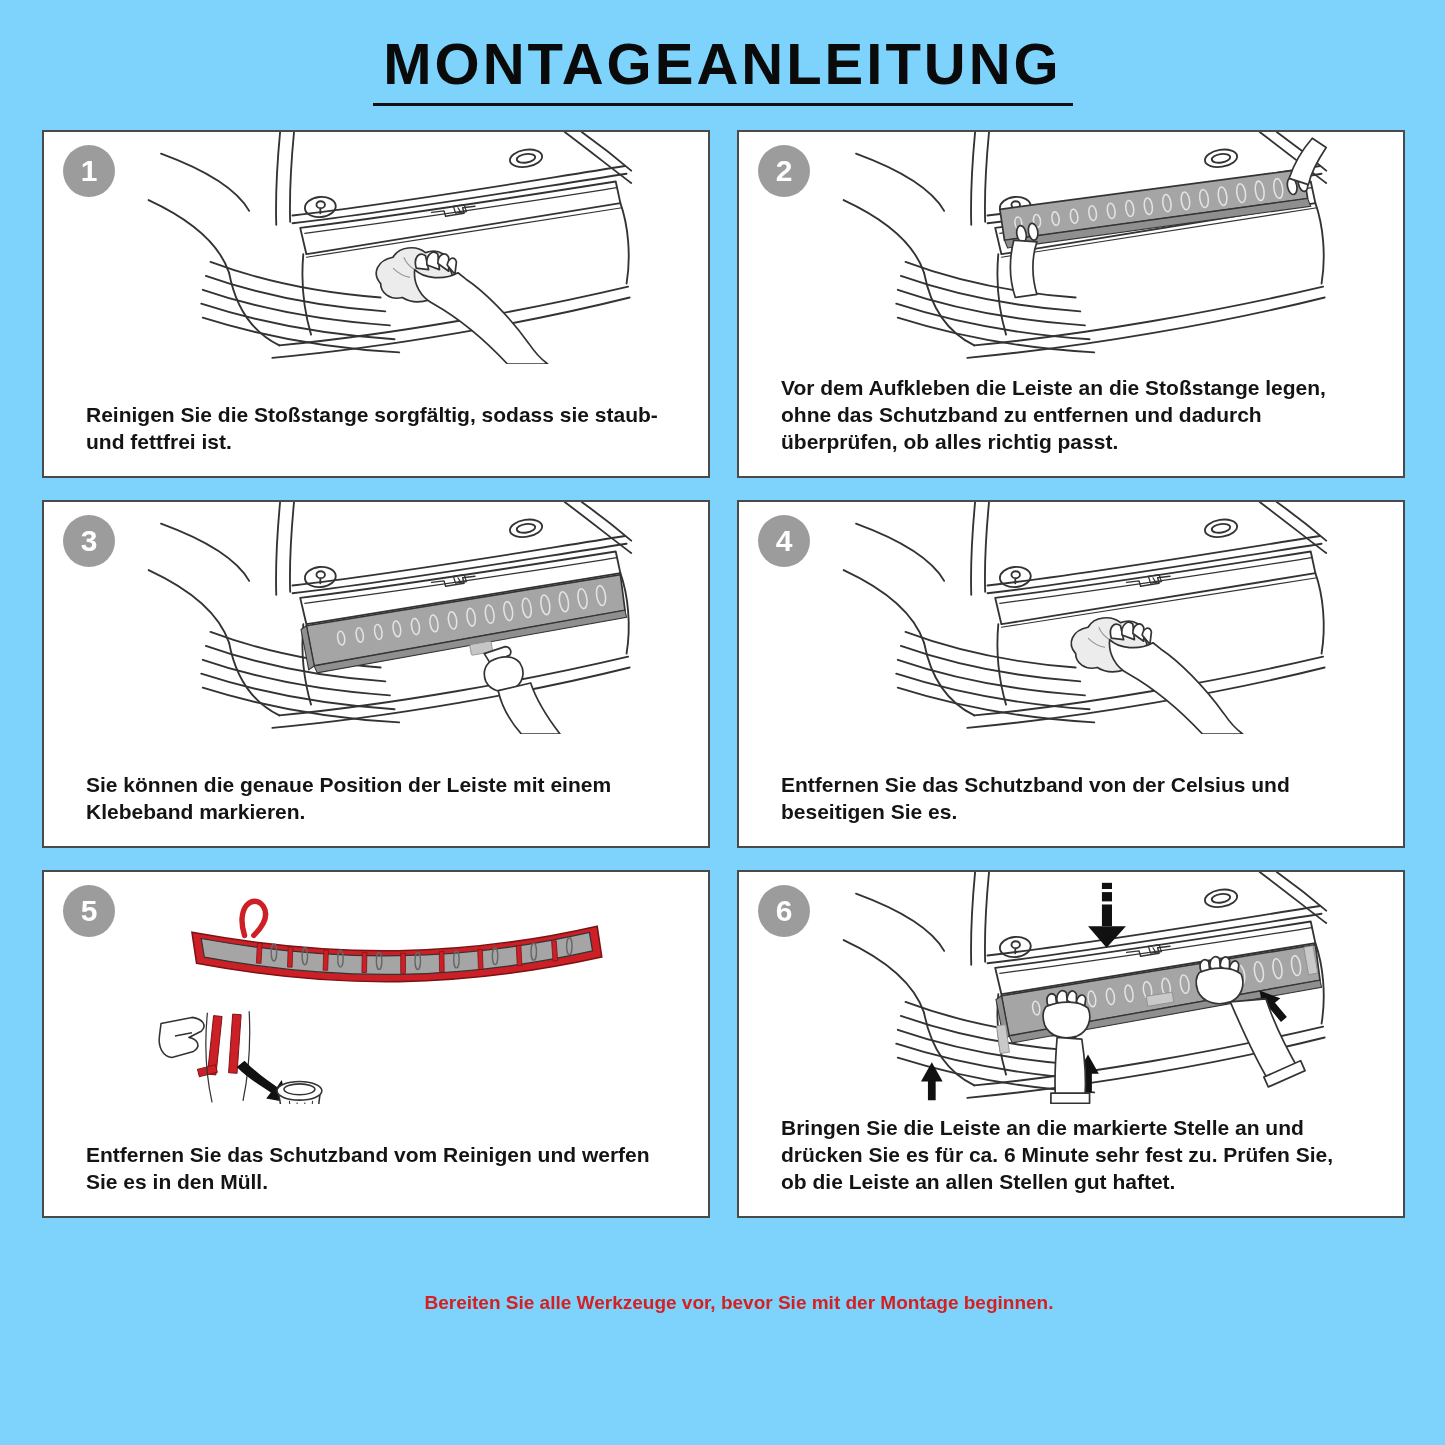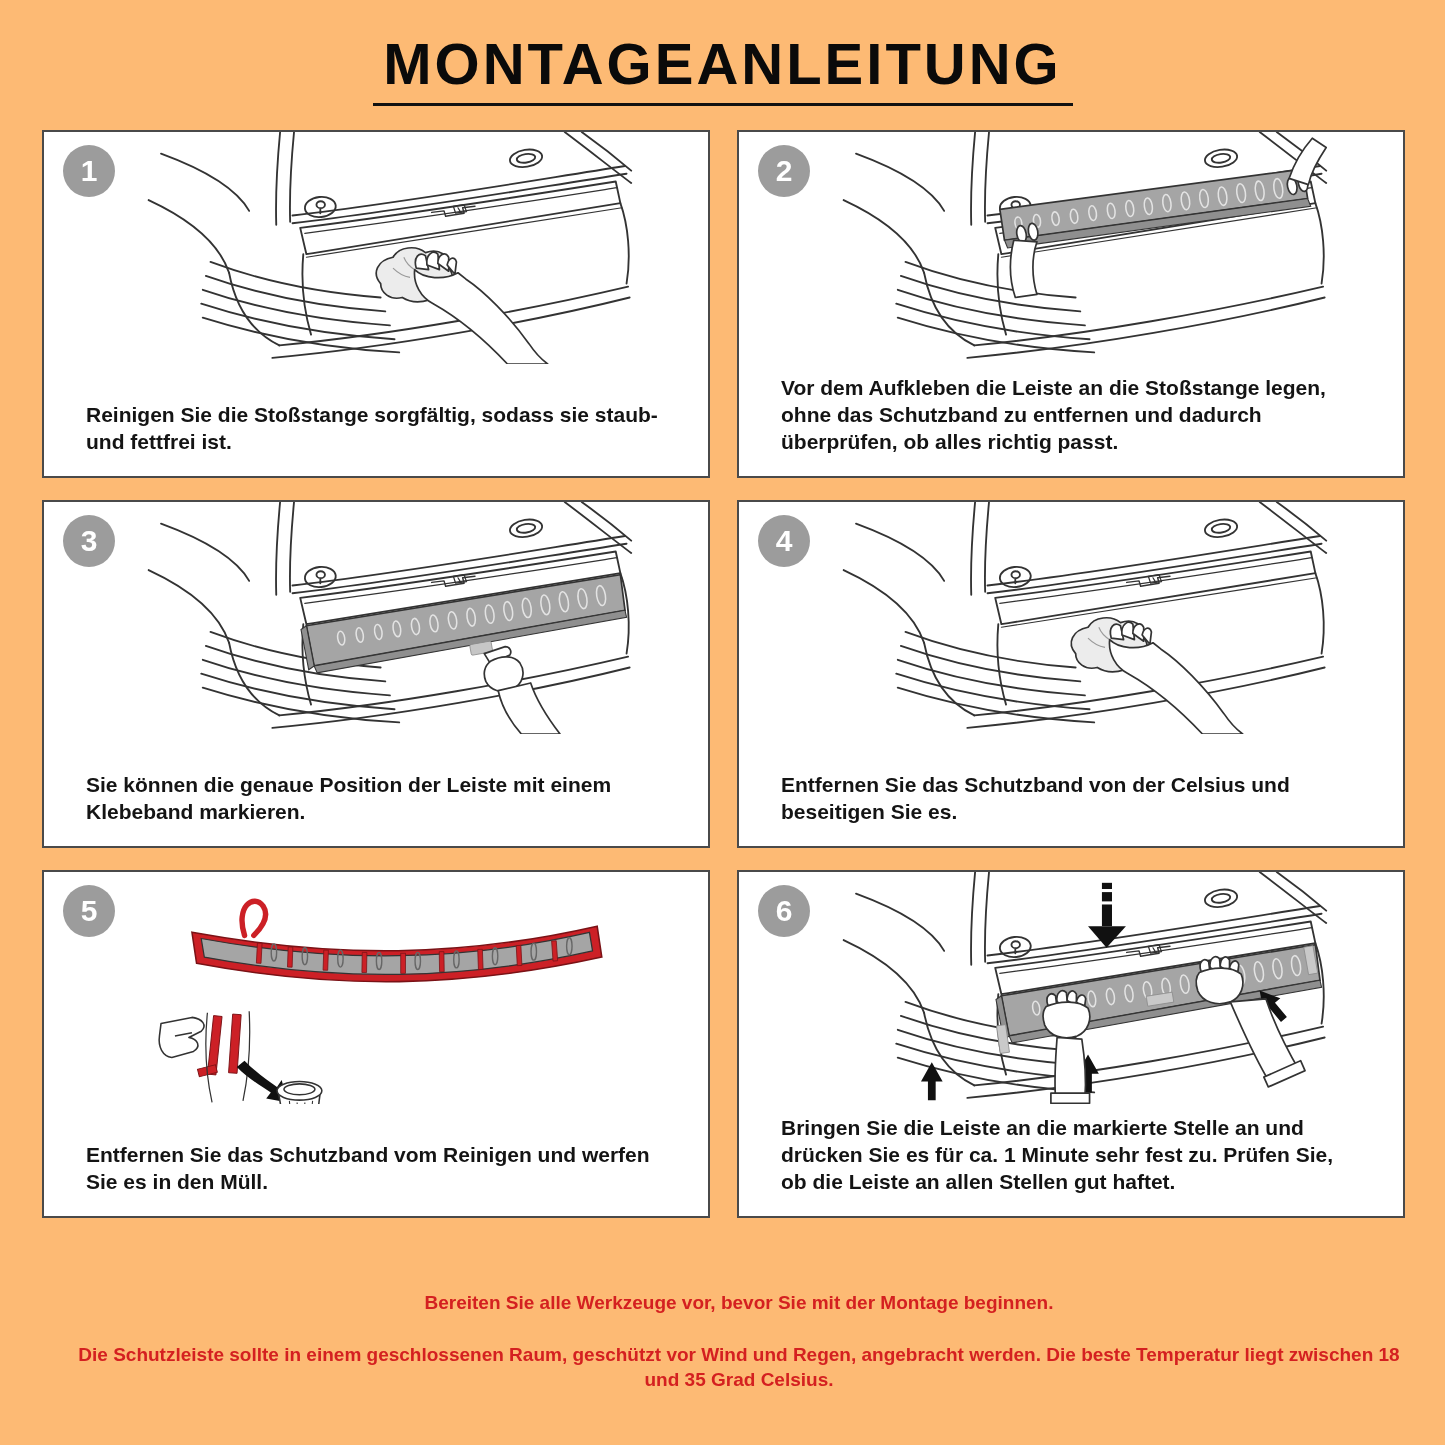--- a/index.html
+++ b/index.html
@@ -1,17 +1,17 @@
 <!DOCTYPE html>
 <html><head>
 <meta charset="utf-8">
 <style>
   html,body{margin:0;padding:0;background:#fff;}
   body{width:1445px;height:1445px;overflow:hidden;font-family:"Liberation Sans",sans-serif;color:#111;}
-  .sheet{position:relative;width:1445px;height:1445px;background:#fdba74;}
+  .sheet{position:relative;width:1445px;height:1445px;background:#7dd3fc;}
 
   
   .title-wrap{text-align:center;padding-top:30px;}
   .title{font-size:58px;font-weight:bold;letter-spacing:3px;color:#0a0a0a;display:inline-block;}
   .title-underline{width:700px;border-bottom:3px solid #111;margin:6px auto 0;}
 
   
   .grid{margin:24px 40px 0 42px;display:grid;grid-template-columns:668px 668px;grid-column-gap:27px;grid-row-gap:22px;}
   .panel{position:relative;border:2px solid #4a4a4a;background:#fff;height:348px;display:flex;flex-direction:column;box-sizing:border-box;}
   .badge{position:absolute;top:13px;left:19px;width:52px;height:52px;border-radius:50%;background:#9c9c9c;color:#fff;
@@ -282,23 +282,22 @@
         <g fill="#fff" stroke="#333" stroke-width="2.2" stroke-linejoin="round">
           <path d="M498,128 C494,116 502,110 508,116 L510,132 Z"></path>
           <path d="M510,124 C508,112 516,106 522,112 L524,130 Z"></path>
           <path d="M523,122 C523,110 531,106 535,114 L535,130 Z"></path>
           <path d="M535,124 C537,114 545,112 547,120 L545,134 Z"></path>
           <path d="M496,130 C514,122 538,122 550,132 C556,146 550,162 536,168 C518,174 500,168 494,154 C491,145 491,136 496,130 Z"></path>
           <path d="M536,168 C550,200 566,238 588,274 L626,258 C606,224 592,194 582,164 Z"></path>
           <rect x="580" y="254" width="52" height="14" transform="rotate(-24 606 261)"></rect>
         </g>
       </svg>
-      <div class="caption">Bringen Sie die Leiste an die markierte Stelle an und drücken Sie es für ca. 1 Minute sehr fest zu. Prüfen Sie, ob die Leiste an allen Stellen gut haftet.</div>
+      <div class="caption">Bringen Sie die Leiste an die markierte Stelle an und drücken Sie es für ca. 6 Minute sehr fest zu. Prüfen Sie, ob die Leiste an allen Stellen gut haftet.</div>
     </div>
 
   </div>
 
   <div class="footer">
     <div class="line1">Bereiten Sie alle Werkzeuge vor, bevor Sie mit der Montage beginnen.</div>
-    <div class="line2">Die Schutzleiste sollte in einem geschlossenen Raum, geschützt vor Wind und Regen, angebracht werden. Die beste Temperatur liegt zwischen 18 und 35 Grad Celsius.</div>
   </div>
 
 </div>
 
 </body></html>

